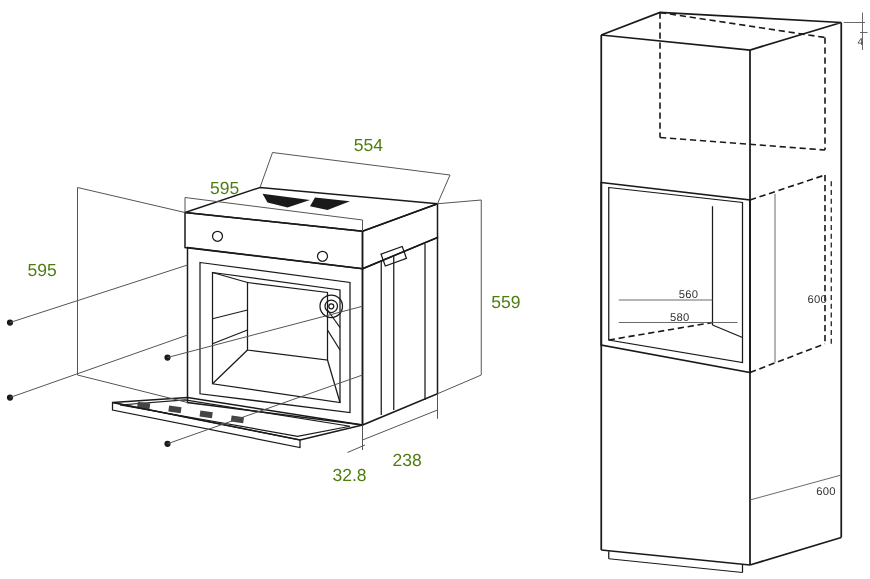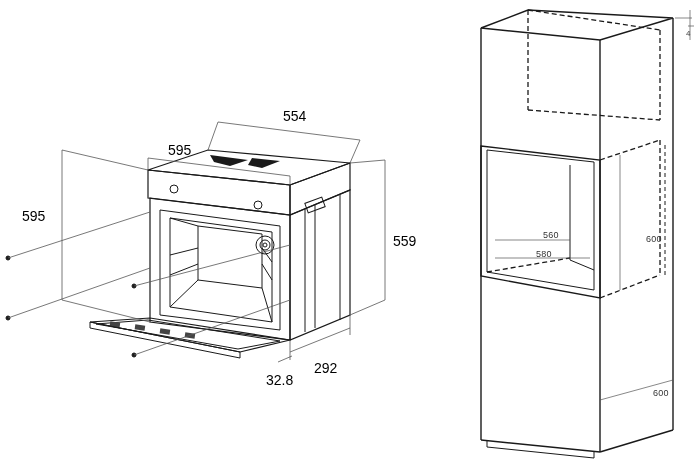--- a/index.html
+++ b/index.html
@@ -1,18 +1,18 @@
 <!DOCTYPE html>
 <html><head>
 <meta charset="utf-8">
 <style>
   html, body { margin: 0; padding: 0; background: #ffffff; }
   body { width: 696px; height: 463px; overflow: hidden; position: relative; font-family: "Liberation Sans", sans-serif; }
   #diagram { position: absolute; left: 0; top: 0; width: 696px; height: 463px; }
-  .lbl { position: absolute; color: #000000; white-space: nowrap; line-height: 1; }
+  .lbl { position: absolute; color: #4d7c0f; white-space: nowrap; line-height: 1; }
   .lbl-lg { font-size: 14px; }
   .lbl-sm { font-size: 9px; color: #333; letter-spacing: 0.2px; padding-left: 21px; }
   .lbl-xs { font-size: 8px; color: #444; }
 </style>
 </head>
 <body>
 
 <svg id="diagram" viewBox="0 0 696 463" xmlns="http://www.w3.org/2000/svg">
   <g fill="none" stroke="#1a1a1a" stroke-width="1">
 
@@ -145,19 +145,19 @@
       <line x1="600" y1="400" x2="673" y2="380"></line>
     </g>
   </g>
 </svg>
 
 <div class="lbl lbl-lg" style="left:283px; top:109px;">554</div>
 <div class="lbl lbl-lg" style="left:168px; top:143px;">595</div>
 <div class="lbl lbl-lg" style="left:22px; top:209px;">595</div>
 <div class="lbl lbl-lg" style="left:353px; top:234px;margin-left:40px;">559</div>
 <div class="lbl lbl-lg" style="left:266px; top:373px;">32.8</div>
-<div class="lbl lbl-lg" style="left:314px; top:361px;">292</div>
+<div class="lbl lbl-lg" style="left:314px; top:361px;">238</div>
 
 <div class="lbl lbl-xs" style="left:686px; top:30px;">4</div>
 <div class="lbl lbl-sm" style="left:522px; top:231px;">560</div>
 <div class="lbl lbl-sm" style="left:515px; top:250px;">580</div>
 <div class="lbl lbl-sm" style="left:625px; top:235px;">600</div>
 <div class="lbl lbl-sm" style="left:632px; top:389px;">600</div>
 
 </body></html>

